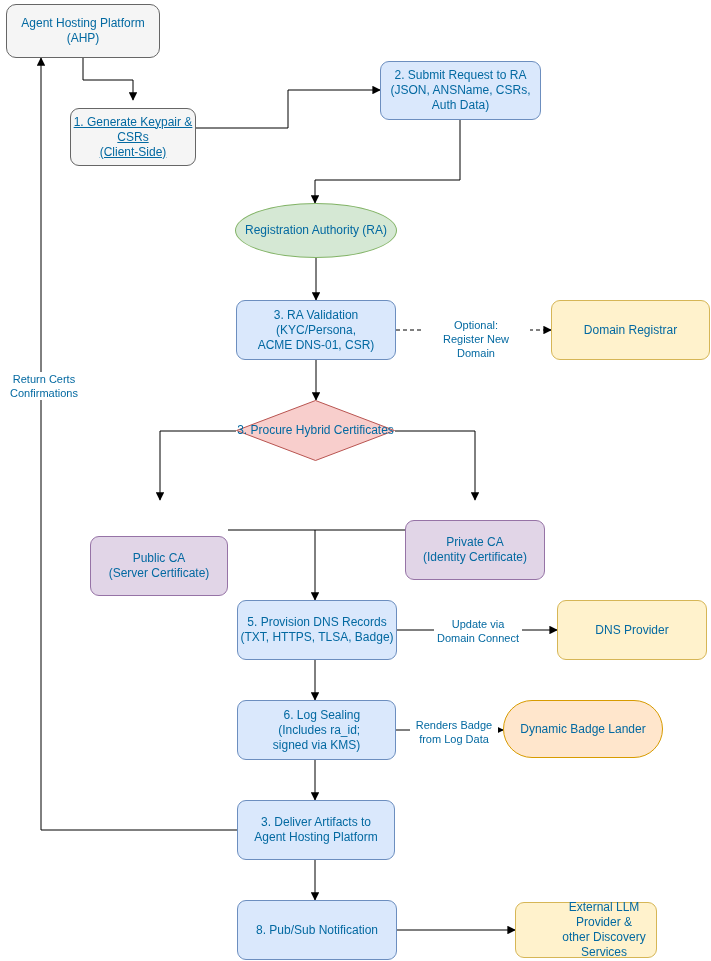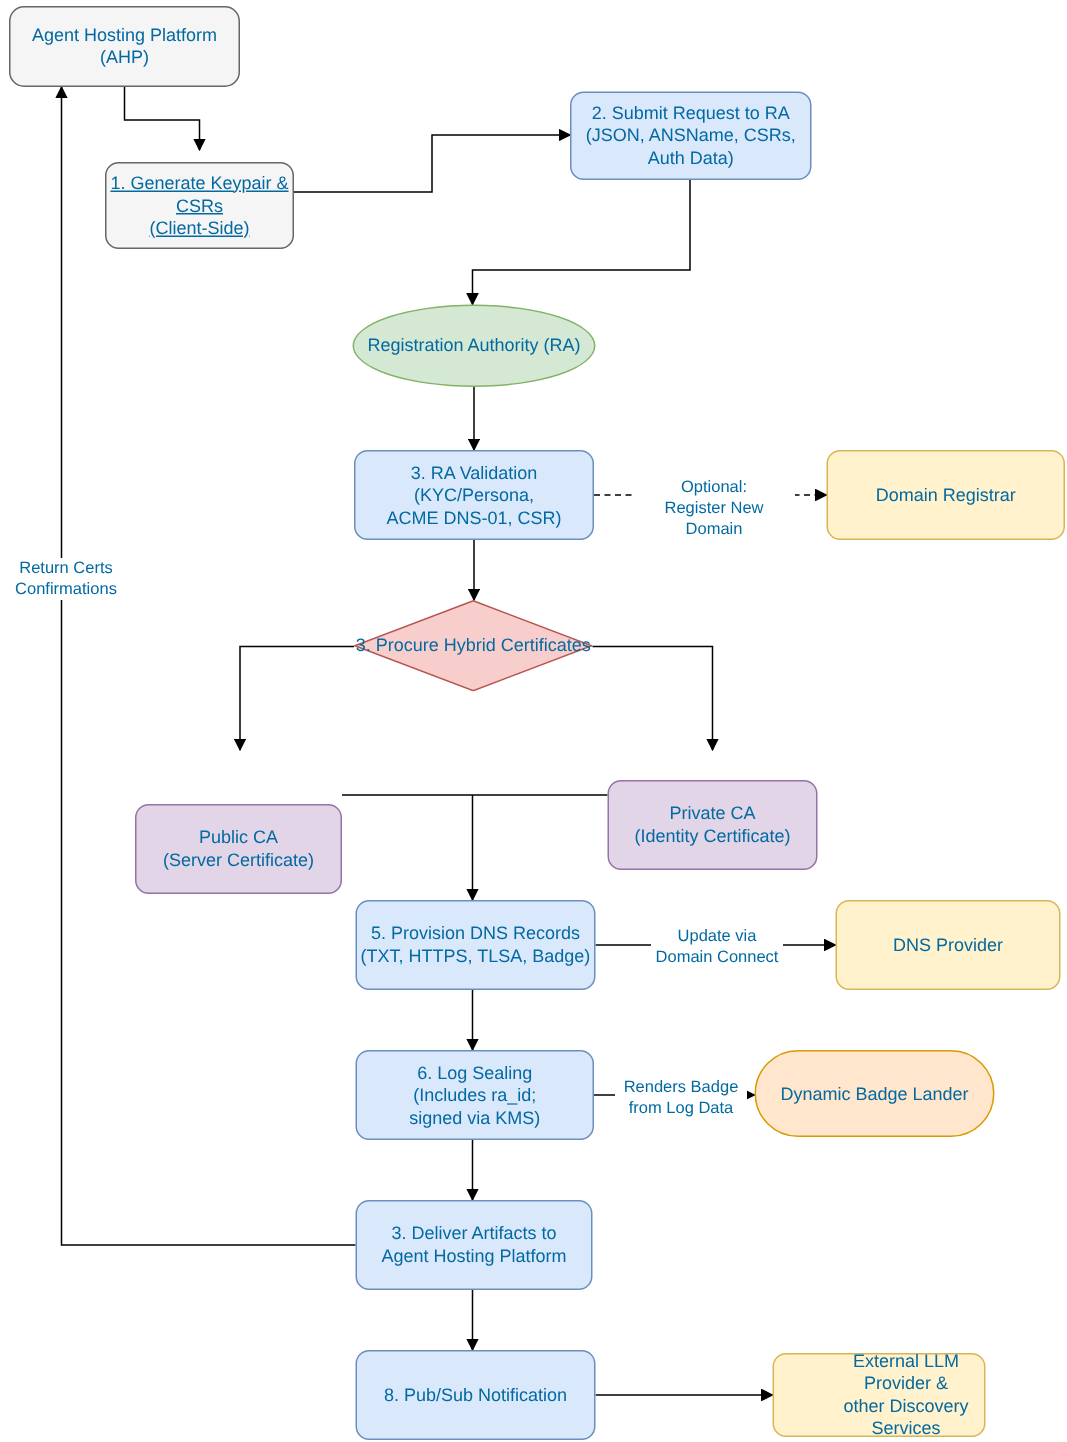--- a/index.html
+++ b/index.html
@@ -92,21 +92,21 @@
 (Server Certificate)</div>
 
   <div class="node purple" style="left:405px;top:500px;width:140px;height:60px;margin-top:20px;">Private CA
 (Identity Certificate)</div>
 
   <div class="node blue" style="left:237px;top:600px;width:160px;height:60px;">5. Provision DNS Records
 (TXT, HTTPS, TLSA, Badge)</div>
 
   <div class="node yellow" style="left:557px;top:600px;width:150px;height:60px;">DNS Provider</div>
 
-  <div class="node blue" style="left:237px;top:700px;width:159px;height:60px;">6. Log Sealing
+  <div class="node blue" style="left:237px;top:700px;width:159px;height:60px;text-align:right;">6. Log Sealing
 (Includes ra_id;
 signed via KMS)</div>
 
   <div class="node orange" style="left:503px;top:700px;width:160px;height:58px;">Dynamic Badge Lander</div>
 
   <div class="node blue" style="left:237px;top:800px;width:158px;height:60px;">3. Deliver Artifacts to
 Agent Hosting Platform</div>
 
   <div class="node blue" style="left:237px;top:900px;width:160px;height:60px;">8. Pub/Sub Notification</div>
 

